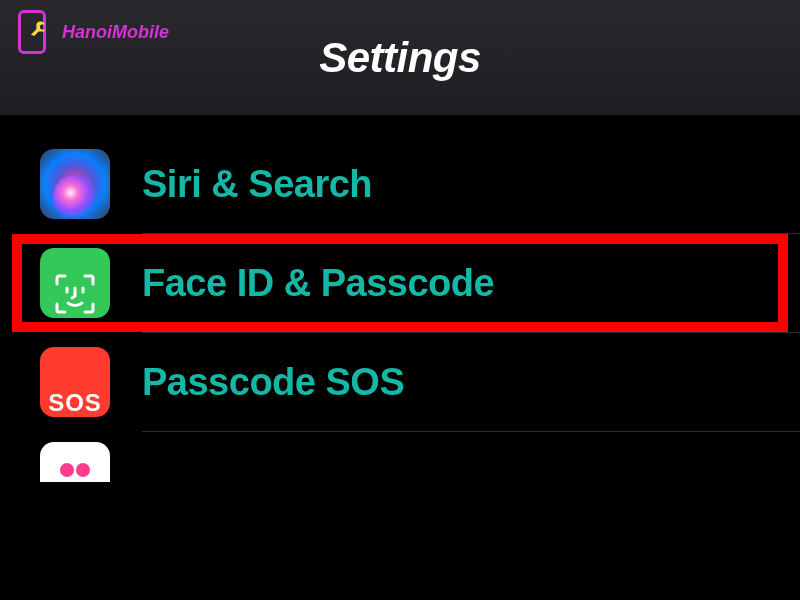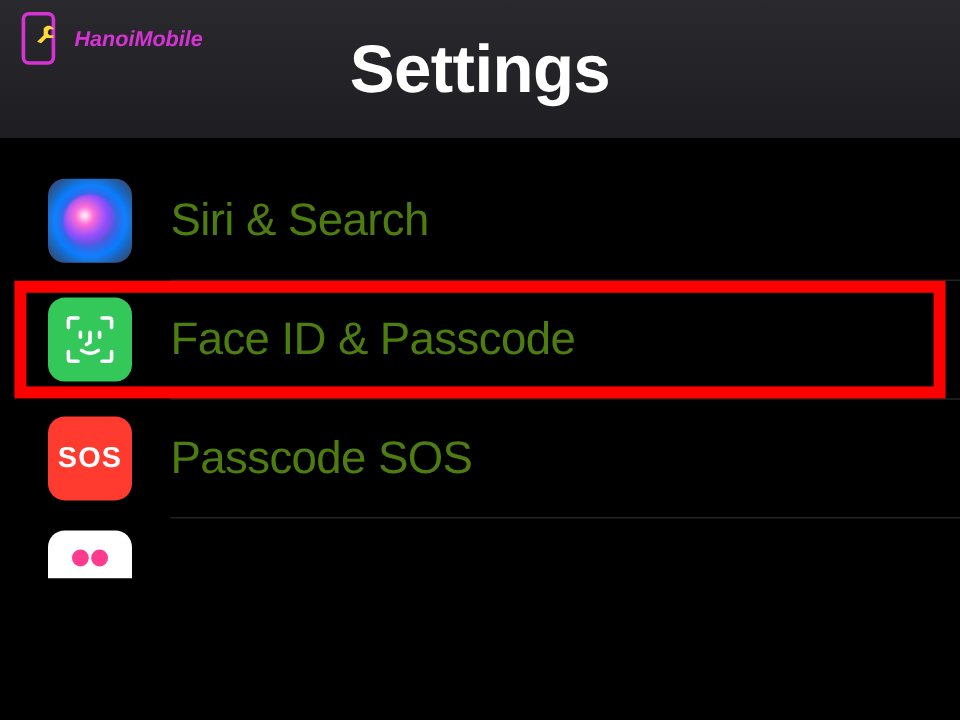--- a/index.html
+++ b/index.html
@@ -53,23 +53,24 @@
     }
     .header {
       height: 115px;
       background: linear-gradient(180deg, #2a2a2e 0%, #1e1e22 100%);
       display: flex;
       align-items: center;
       justify-content: center;
     }
     .header-title {
       color: #fff;
-      font-size: 56px;
+      font-size: 42px;
       font-weight: 600;
       letter-spacing: -0.5px;
+      font-style: italic;
     }
     .settings-list {
       padding-top: 20px;
     }
     .settings-row {
       display: flex;
       align-items: center;
       padding: 14px 40px;
       position: relative;
     }
@@ -87,21 +88,21 @@
       pointer-events: none;
       z-index: 5;
     }
     .row-icon {
       width: 70px;
       height: 70px;
       border-radius: 14px;
       margin-right: 32px;
       flex-shrink: 0;
       display: flex;
-      align-items: center;
+      align-items: flex-end;
       justify-content: center;
       position: relative;
     }
     .siri-icon {
       background: radial-gradient(circle at 50% 50%, #ff3b8d 0%, #5856d6 35%, #007aff 60%, #1a1a2e 100%);
       box-shadow: inset 0 0 20px rgba(255,255,255,0.2);
     }
     .siri-orb {
       width: 44px;
       height: 44px;
@@ -118,23 +119,23 @@
     .sos-text {
       color: #fff;
       font-size: 24px;
       font-weight: bold;
       letter-spacing: 1px;
     }
     .partial-icon {
       background: #fff;
     }
     .row-label {
-      color: #4d7c0f;
+      color: #14b8a6;
       font-size: 38px;
-      font-weight: 400;
+      font-weight: 700;
       letter-spacing: -0.5px;
     }
     .divider {
       height: 1px;
       background: #2c2c2e;
       margin-left: 142px;
       margin-right: 0;
     }
     .row-partial {
       height: 50px;

